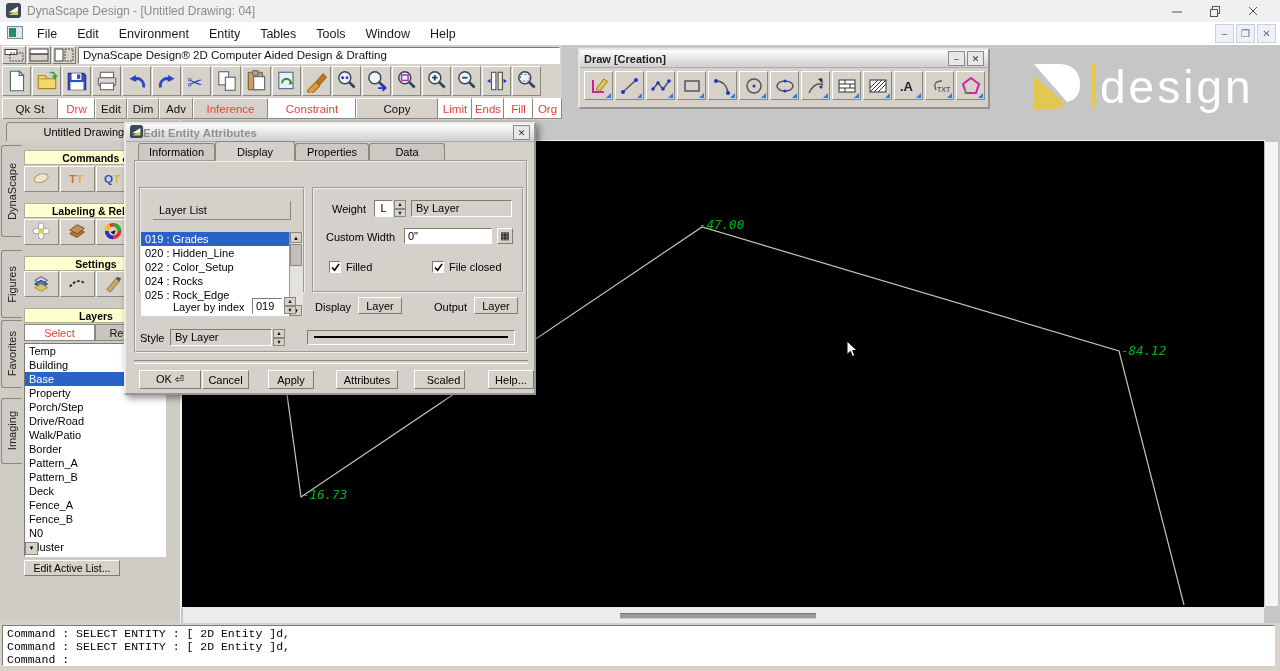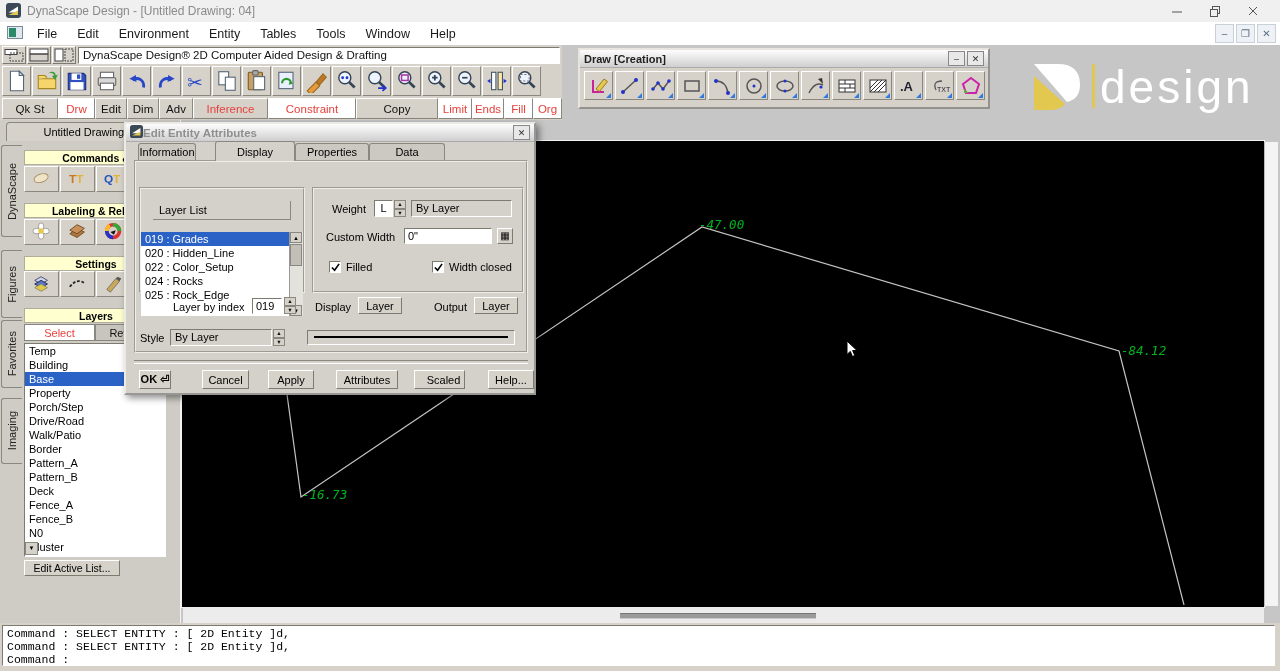--- a/index.html
+++ b/index.html
@@ -551,21 +551,21 @@
   <div class="float-title">
     <span><svg width="13" height="13" viewBox="0 0 15 15">
           <rect width="15" height="15" rx="3" fill="#3b4856"></rect>
           <path d="M2.5 9.5 L12 3.5 v6z" fill="#fff"></path>
           <path d="M2.5 12 L12 7.5 v4.5z" fill="#e3c84f"></path>
         </svg></span>
     <span id="dlg-title-text">Edit Entity Attributes</span>
     <span class="mini-btn">✕</span>
   </div>
   <div id="dlg-tabs">
-      <div class="dlg-tab" style="left: 12px; width: 58px;">Information</div>
+      <div class="dlg-tab" style="left: 12px; width: 77px;">Information</div>
       <div class="dlg-tab active" style="left: 89px; width: 80px;">Display</div>
       <div class="dlg-tab" style="left: 169px; width: 74px;">Properties</div>
       <div class="dlg-tab" style="left: 243px; width: 76px;">Data</div>
     </div>
   <div class="abs" id="dlg-panel"></div>
 
   <div class="grp" style="left:13px;top:63px;width:166px;height:106px;background:#d4d1ca;">
     <div style="height:18px;border-bottom:1px solid #8a877f;border-right:1px solid #8a877f;margin:12px;display:flex;align-items:center;padding-left:6px;font-size:11px;">Layer List</div>
     <div style="position:relative;height:84px;background:#fff;">
       <div id="dlg-list">
@@ -598,21 +598,21 @@
         <svg width="9" height="9" viewBox="0 0 10 10">
           <path d="M1 5 l3 3 5 -7" stroke="#000" stroke-width="1.8" fill="none"></path>
         </svg>
       </span>
     <span class="abs dlg-label" style="left:32px;top:72px;">Filled</span>
     <span class="abs checkbox" style="left:118px;top:72px;">
         <svg width="9" height="9" viewBox="0 0 10 10">
           <path d="M1 5 l3 3 5 -7" stroke="#000" stroke-width="1.8" fill="none"></path>
         </svg>
       </span>
-    <span class="abs dlg-label" style="left:135px;top:72px;">Width closed</span>
+    <span class="abs dlg-label" style="left:135px;top:72px;">File closed</span>
   </div>
 
   <span class="abs dlg-label" style="left:47px;top:177px;">Layer by index</span>
   <div class="abs whitefield" style="left:126px;top:174px;width:30px;height:16px;">019</div>
   <span class="abs spin" style="left:158px;top:173px;">
       <div>▲</div>
       <div>▼</div>
     </span>
 
   <span class="abs dlg-label" style="left:189px;top:177px;">Display</span>
@@ -625,20 +625,20 @@
   <span class="abs spin" style="left:147px;top:205px;">
       <div>▲</div>
       <div>▼</div>
     </span>
   <div class="abs" style="left:181px;top:206px;width:206px;height:13px;border:1px solid;border-color:#7d7a72 #fff #fff #7d7a72;background:#d4d1ca;">
     <div style="margin:5px 6px;height:2px;background:#000;"></div>
   </div>
 
   <div class="abs" style="left:8px;top:236px;width:394px;height:2px;border-top:1px solid #8a877f;border-bottom:1px solid #fff;"></div>
   <div id="dlg-buttons">
-      <div class="dlg-btn btn3d" style="left: 13px; width: 32px; font-weight: bold;">OK ⏎</div>
+      <div class="dlg-btn btn3d" style="left: 13px; width: 62px;">OK ⏎</div>
       <div class="dlg-btn btn3d" style="left: 76px; width: 47px;">Cancel</div>
       <div class="dlg-btn btn3d" style="left: 142px; width: 46px;">Apply</div>
       <div class="dlg-btn btn3d" style="left: 210px; width: 62px;">Attributes</div>
       <div class="dlg-btn btn3d" style="left: 288px; width: 51px; padding-left: 8px;">Scaled</div>
       <div class="dlg-btn btn3d" style="left: 362px; width: 46px;">Help...</div>
     </div>
 </div>
 
 </body></html>

